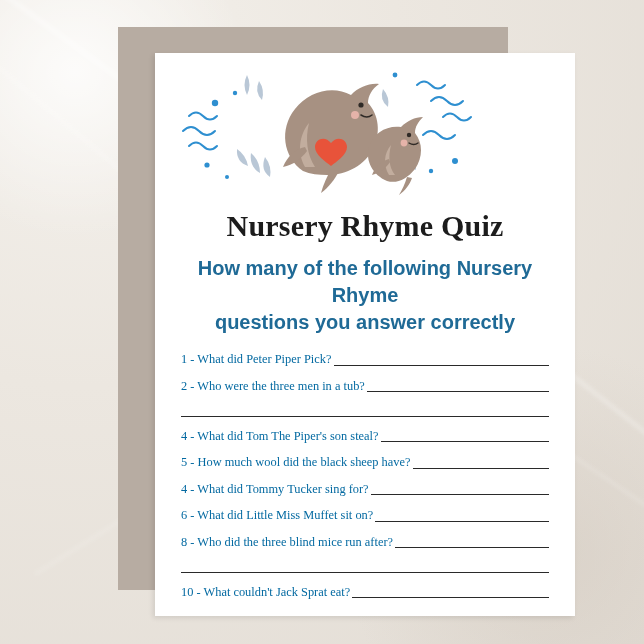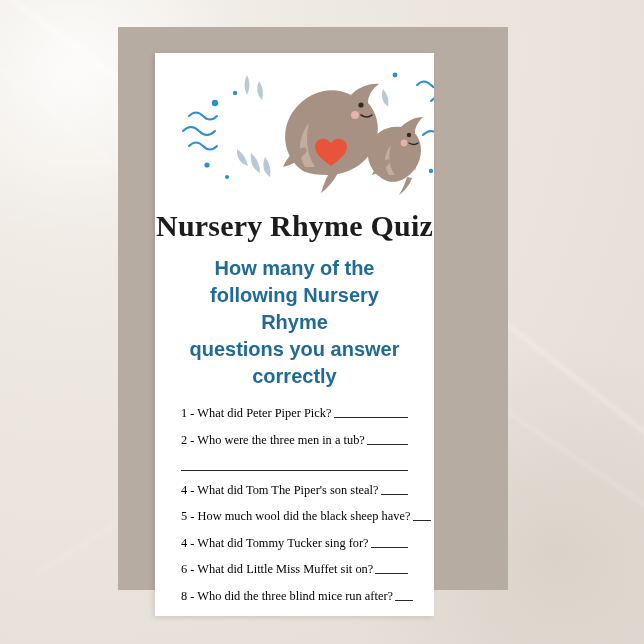--- a/index.html
+++ b/index.html
@@ -48,21 +48,21 @@
     top: 27px;
     width: 390px;
     height: 563px;
     background: #b7aca2;
   }
   
   .card-front {
     position: absolute;
     left: 155px;
     top: 53px;
-    width: 279px;
+    width: 420px;
     height: 563px;
     background: #ffffff;
     box-shadow: -2px 2px 5px rgba(0,0,0,0.10);
     overflow: hidden;
   }
 
   .art {
     position: relative;
     width: 100%;
     height: 148px;
@@ -85,23 +85,23 @@
     font-weight: 700;
     line-height: 1.35;
     margin: 12px 26px 0 26px;
     font-family: "Liberation Sans", sans-serif;
   }
   .questions {
     margin: 16px 26px 0 26px;
   }
   .q-row {
     display: flex;
-    align-items: flex-start;
+    align-items: center;
     font-size: 12.4px;
-    color: #000000;
+    color: #0369a1;
     margin-bottom: 11.5px;
     white-space: nowrap;
     font-family: "Liberation Serif", serif;
   }
   .q-text {
     flex: 0 0 auto;
     padding-right: 2px;
   }
   .q-line {
     flex: 1 1 auto;
@@ -225,16 +225,20 @@
         <span class="q-text">6 - What did Little Miss Muffet sit on?</span>
         <span class="q-line"></span>
       </div>
       <div class="q-row">
         <span class="q-text">8 - Who did the three blind mice run after?</span>
         <span class="q-line"></span>
       </div>
       <div class="q-row">
         <span class="q-line"></span>
       </div>
+      <div class="q-row">
+        <span class="q-text">10 - What couldn't Jack Sprat eat?</span>
+        <span class="q-line"></span>
+      </div>
     </div>
 
   </div>
 </div>
 
 </body></html>

